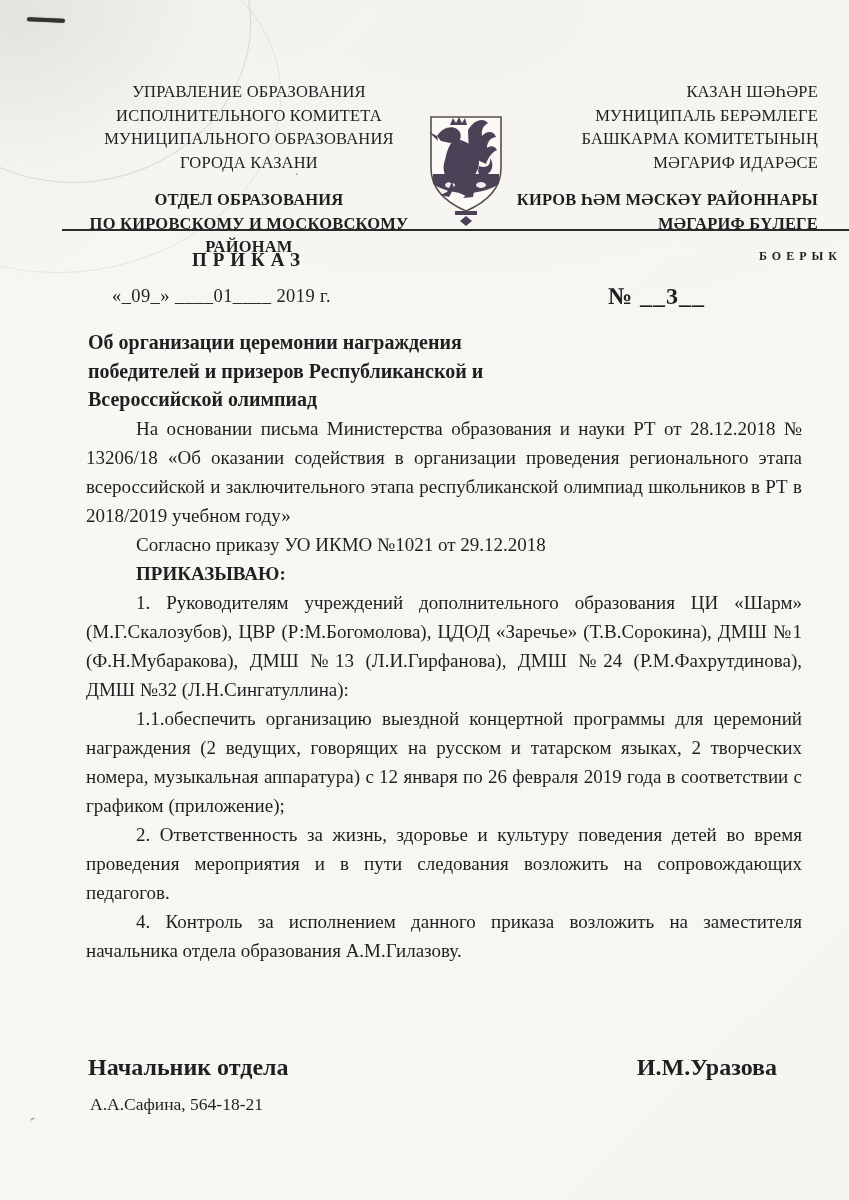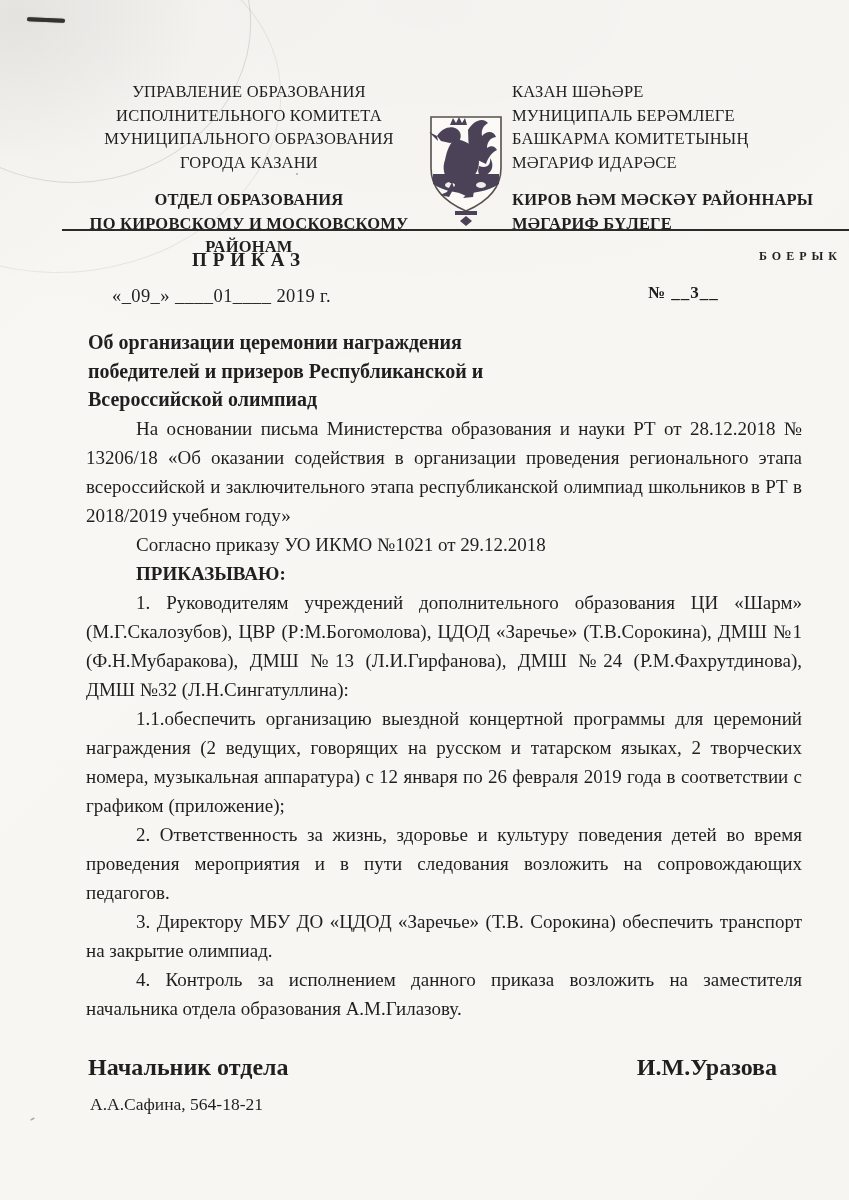--- a/index.html
+++ b/index.html
@@ -20,34 +20,34 @@
     border-radius:50%;transform:rotate(-12deg);}
   .crease2{left:-140px;top:-60px;width:420px;height:330px;border:1px solid rgba(130,128,120,.14);
     border-radius:50%;transform:rotate(-8deg);}
   .speck{width:3px;height:3px;border-radius:50%;background:rgba(80,78,74,.45);}
   .s1{left:249px;top:117px;}
   .s2{left:30px;top:1118px;width:5px;height:2px;transform:rotate(-30deg);}
   .s3{left:296px;top:173px;width:2px;height:2px;}
 
   
   .hdr-left{left:60px;top:80px;width:378px;text-align:center;}
-  .hdr-right{left:512px;top:80px;width:330px;text-align:left;font-family:Liberation Serif, serif;}
+  .hdr-right{left:488px;top:80px;width:330px;text-align:right;font-family:Liberation Serif, serif;}
   .org-line{font-size:16.5px;line-height:23.5px;letter-spacing:.2px;}
   .dept{margin-top:14px;font-weight:bold;}
   .dept .org-line{font-size:16.5px;line-height:23.5px;}
   .emblem{left:424px;top:110px;width:84px;height:120px;}
 
   .rule{left:62px;top:229px;right:0;height:2px;background:#2b2a28;}
 
   .title-ru{left:60px;top:249px;width:378px;text-align:center;
     font-weight:bold;font-size:19px;letter-spacing:6px;}
   .title-tat{left:512px;top:249px;width:330px;text-align:right;
     font-weight:bold;font-size:12px;letter-spacing:5px;}
   .date-line{left:112px;top:286px;font-size:18.5px;letter-spacing:.4px;}
-  .number-line{left:648px;top:283px;font-size:17px;font-weight:bold;letter-spacing:1px;}
+  .number-line{left:608px;top:283px;font-size:24px;font-weight:bold;letter-spacing:1px;}
 
   .subject{left:88px;top:328px;width:470px;font-weight:bold;
     font-size:20px;line-height:28.5px;}
 
   .doc-body{left:86px;top:414px;width:716px;font-size:19px;line-height:29px;
     text-align:justify;}
   .doc-body p{margin:0;text-indent:50px;}
   .order-word{font-weight:bold;text-align:left;}
 
   .sig-row{left:88px;top:1054px;right:72px;display:flex;
@@ -130,21 +130,20 @@
   <div>Всероссийской олимпиад</div>
 </div>
 
 <div class="abs doc-body">
   <p>На основании письма Министерства образования и науки РТ от 28.12.2018 № 13206/18 «Об оказании содействия в организации проведения регионального этапа всероссийской и заключительного этапа республиканской олимпиад школьников в РТ в 2018/2019 учебном году»</p>
   <p>Согласно приказу УО ИКМО №1021 от 29.12.2018</p>
   <p class="order-word">ПРИКАЗЫВАЮ:</p>
   <p>1. Руководителям учреждений дополнительного образования ЦИ «Шарм» (М.Г.Скалозубов), ЦВР (Р:М.Богомолова), ЦДОД «Заречье» (Т.В.Сорокина), ДМШ №1 (Ф.Н.Мубаракова), ДМШ №13 (Л.И.Гирфанова), ДМШ №24 (Р.М.Фахрутдинова), ДМШ №32 (Л.Н.Сингатуллина):</p>
   <p>1.1.обеспечить организацию выездной концертной программы для церемоний награждения (2 ведущих, говорящих на русском и татарском языках, 2 творческих номера, музыкальная аппаратура) с 12 января по 26 февраля 2019 года в соответствии с графиком (приложение);</p>
   <p>2. Ответственность за жизнь, здоровье и культуру поведения детей во время проведения мероприятия и в пути следования возложить на сопровождающих педагогов.</p>
-  <p>3. Директору МБУ ДО «ЦДОД «Заречье» (Т.В. Сорокина) обеспечить транспорт на закрытие олимпиад.</p>
   <p>4. Контроль за исполнением данного приказа возложить на заместителя начальника отдела образования А.М.Гилазову.</p>
 </div>
 
 <div class="abs sig-row">
   <span>Начальник отдела</span>
   <span>И.М.Уразова</span>
 </div>
 
 <div class="abs executor">А.А.Сафина, 564-18-21</div>
 

